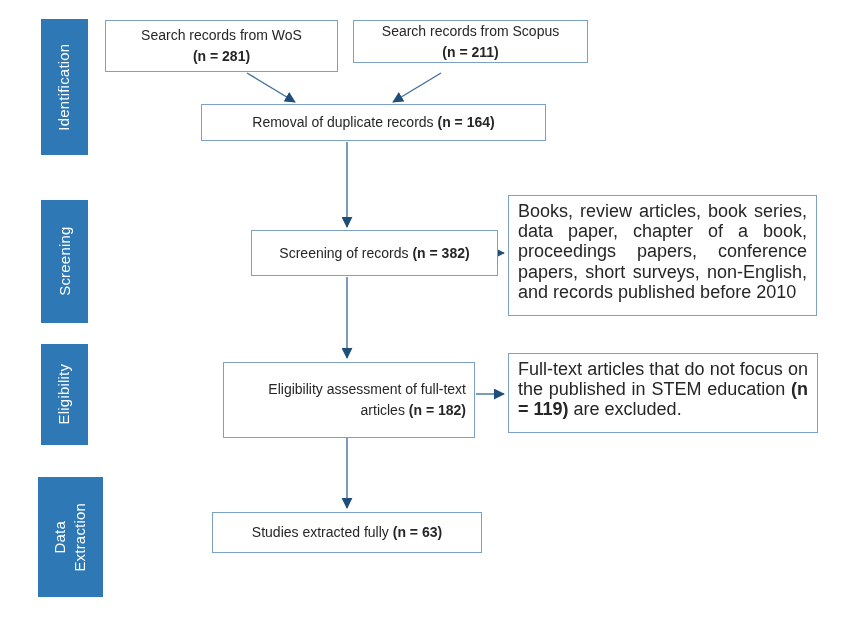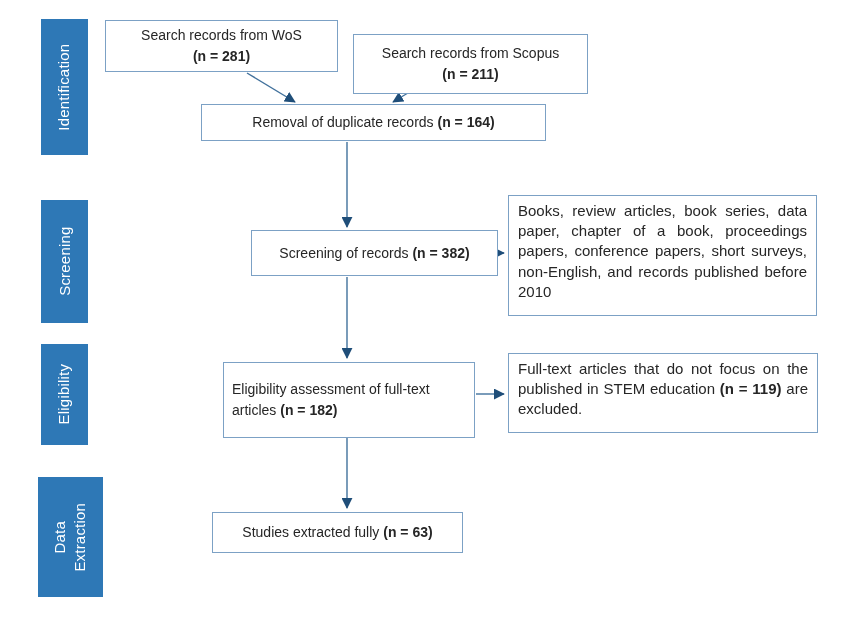--- a/index.html
+++ b/index.html
@@ -52,50 +52,50 @@
   }
   
   .flow-box {
     position: absolute;
     background: #ffffff;
     border: 1.4px solid var(--box_border);
     display: flex;
     flex-direction: column;
     align-items: center;
     justify-content: center;
-    text-align: left;
+    text-align: right;
     font-size: 14px;
     line-height: 1.5;
     padding: 2px 8px;
   }
   .flow-box b { font-weight: 700; }
   
   .side-box {
     position: absolute;
     background: #ffffff;
     border: 1.4px solid var(--box_border);
-    font-size: 15px;
+    font-size: 18px;
     line-height: 20.2px;
     padding: 5px 9px 6px 9px;
     text-align: justify;
   }
   .side-box b { font-weight: 700; margin-top: 13px; }
 
   
   #stage-identification { left: 41px;  top: 19px;  width: 47px; height: 136px; }
   #stage-screening      { left: 41px;  top: 200px; width: 47px; height: 123px; }
   #stage-eligibility    { left: 41px;  top: 344px; width: 47px; height: 101px; }
   #stage-data-extraction{ left: 38px;  top: 477px; width: 65px; height: 120px; }
 
   #box-wos         { left: 105px; top: 20px;  width: 233px; height: 52px; }
-  #box-scopus      { left: 353px; top: 34px;  width: 235px; height: 60px; }
+  #box-scopus      { left: 353px; top: 20px;  width: 235px; height: 43px; }
   #box-duplicates  { left: 201px; top: 104px; width: 345px; height: 37px; }
   #box-screening   { left: 223px; top: 230px; width: 247px; height: 46px; margin-left: 28px; }
   #box-eligibility { left: 223px; top: 362px; width: 252px; height: 76px; }
-  #box-extracted   { left: 212px; top: 512px; width: 251px; height: 41px; }
+  #box-extracted   { left: 212px; top: 512px; width: 270px; height: 41px; }
 
   #box-screening-excluded   { left: 508px; top: 195px; width: 309px; min-height: 121px; }
   #box-eligibility-excluded { left: 508px; top: 353px; width: 310px; min-height: 80px; }
 </style>
 </head>
 <body>
 
 <div class="canvas">
 
   <svg class="arrow-layer" width="847" height="619" viewBox="0 0 847 619" aria-hidden="true">

